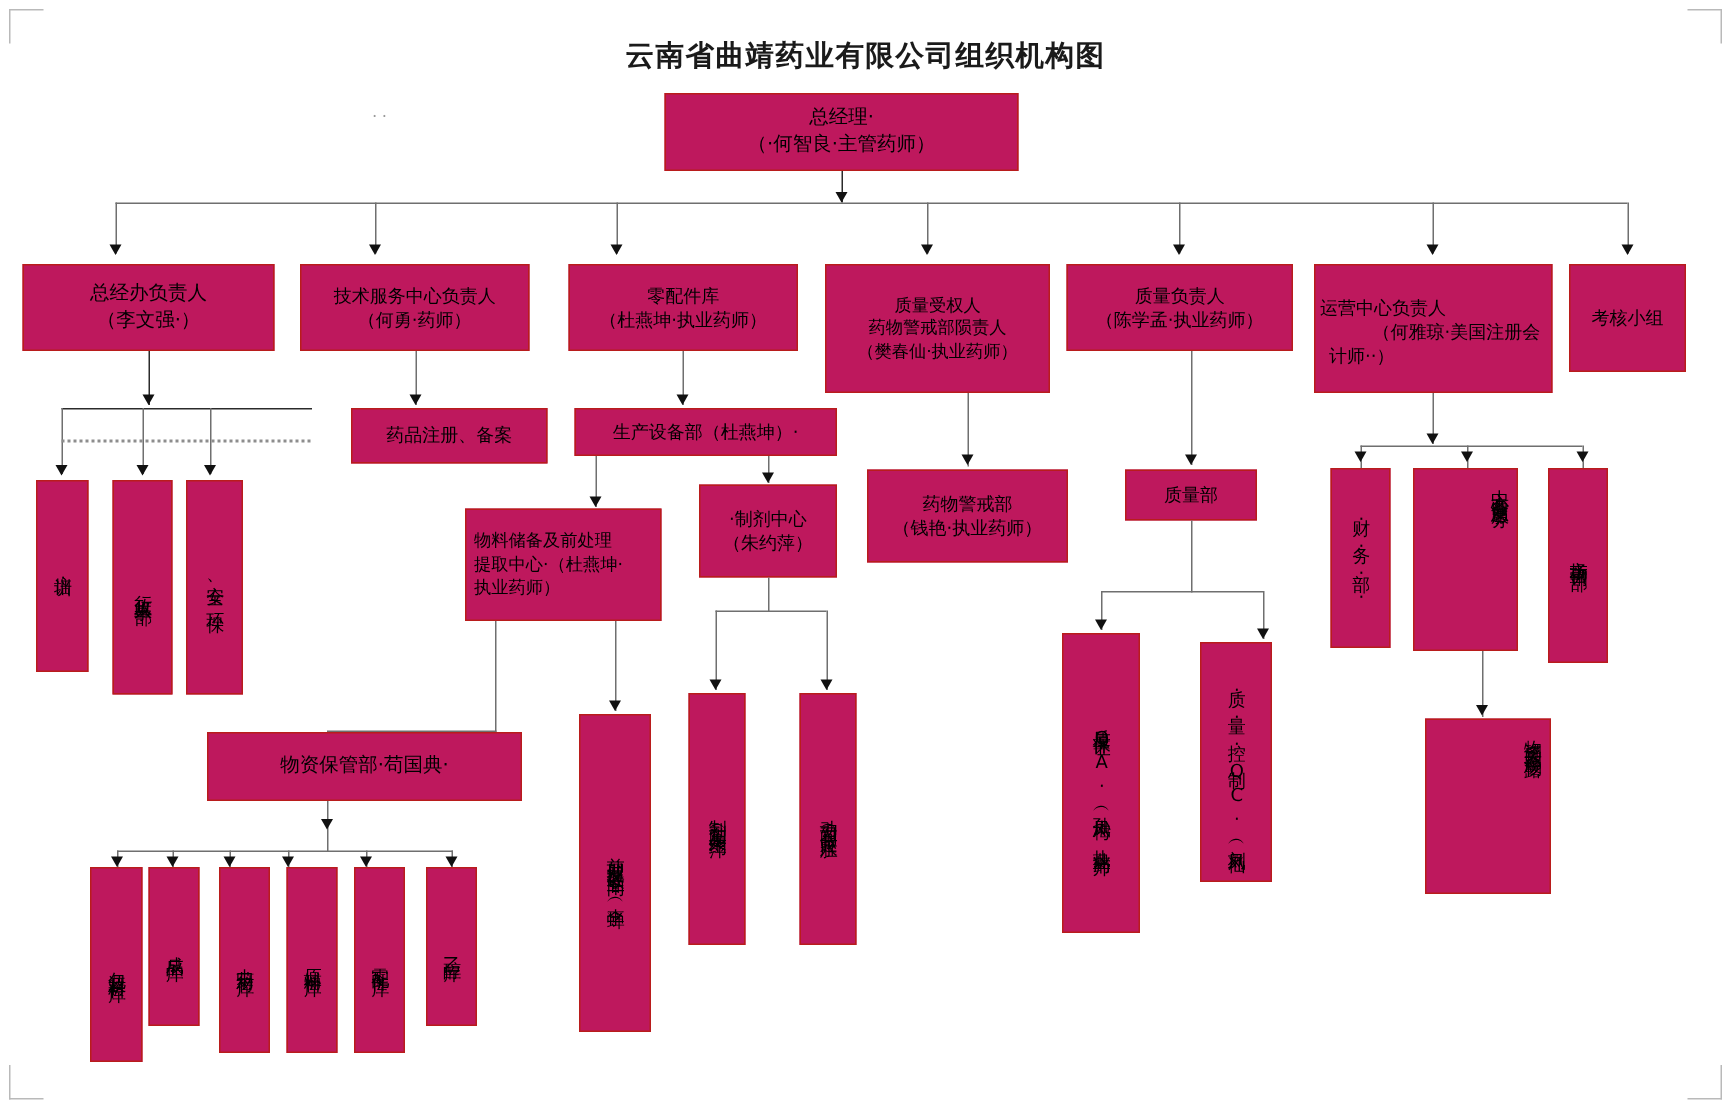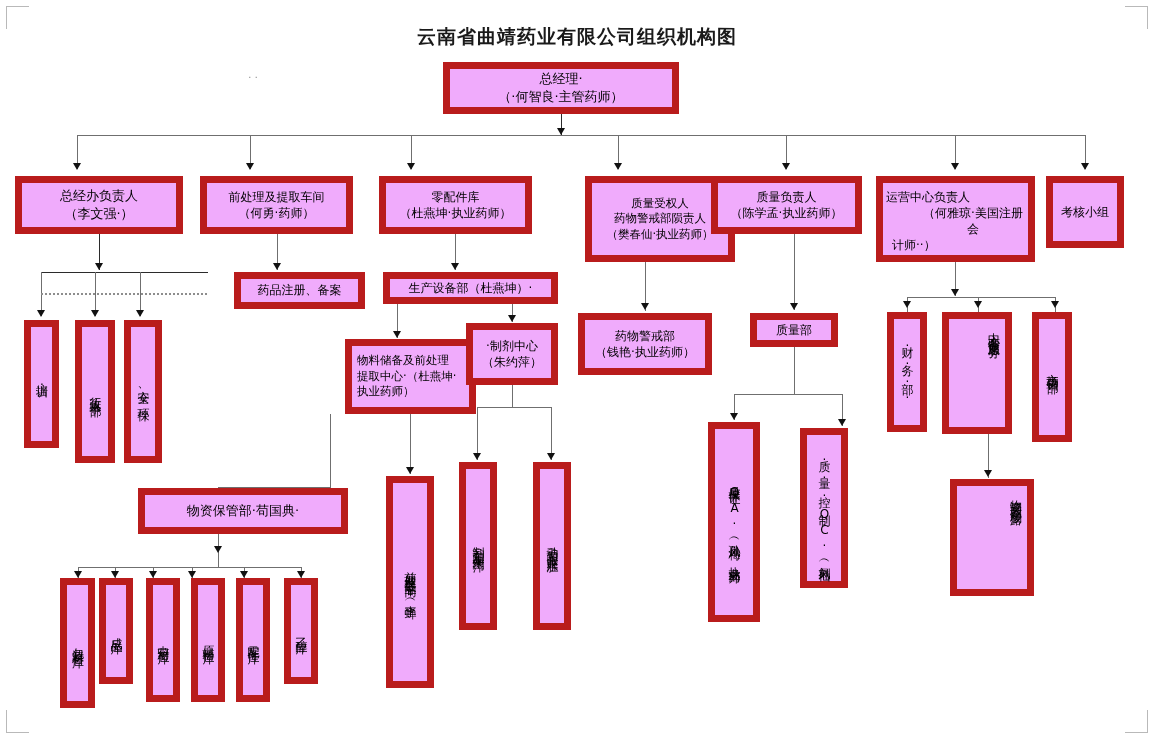--- a/index.html
+++ b/index.html
@@ -10,27 +10,27 @@
   
   .crop{position:absolute;border-color:#b9b9b9;border-style:solid;width:22px;height:22px;}
   .crop.tl{left:6px;top:6px;border-width:1px 0 0 1px;}
   .crop.tr{right:6px;top:6px;border-width:1px 1px 0 0;}
   .crop.bl{left:6px;bottom:6px;border-width:0 0 1px 1px;}
   .crop.br{right:6px;bottom:6px;border-width:0 1px 1px 0;}
 
   #title{position:absolute;left:0;top:24px;width:1154px;text-align:center;
          font-size:19px;font-weight:bold;letter-spacing:1px;color:#1a1a1a;}
 
-  .box{position:absolute;border:7px solid #b91c1c;background:#f0abfc;box-sizing:border-box;
+  .box{position:absolute;border:1px solid #b91c1c;background:#be185d;box-sizing:border-box;
        display:flex;align-items:center;justify-content:center;text-align:center;
        font-size:13px;line-height:1.35;padding:2px 3px;}
   .box.vert{writing-mode:vertical-rl;text-orientation:upright;
             align-items:center;justify-content:center;letter-spacing:2px;line-height:1.25;}
   .box.sm{font-size:12px;}
-  .box.xs{font-size:11.5px;margin-left:35px;}
+  .box.xs{font-size:11.5px;}
   .box.top{align-items:flex-start;}
 
   .ln{position:absolute;background:#2b2b2b;}
   .ln.h{height:1px;}
   .ln.v{width:1px;}
   .ln.gray{background:#6f6f6f;}
   .arw{position:absolute;width:0;height:0;border-left:4.5px solid transparent;
        border-right:4.5px solid transparent;border-top:7px solid #111;}
   .dots{position:absolute;height:0;border-top:2px dotted #8d8d8d;}
 
@@ -72,21 +72,21 @@
   <div class="arw" style="left:951px;top:163px;"></div>
   <div class="ln v gray" style="left:1085px;top:135px;height:34px;"></div>
   <div class="arw" style="left:1081px;top:163px;"></div>
 
   <div class="box" style="left:15px;top:176px;width:168px;height:58px;flex-direction:column;">
     <div>总经办负责人</div>
     <div>（李文强·）</div>
   </div>
 
   <div class="box sm" style="left:200px;top:176px;width:153px;height:58px;flex-direction:column;">
-    <div>前处理及提取车间</div>
+    <div>技术服务中心负责人</div>
     <div>（何勇·药师）</div>
   </div>
 
   <div class="box sm" style="left:379px;top:176px;width:153px;height:58px;flex-direction:column;">
     <div>零配件库</div>
     <div>（杜燕坤·执业药师）</div>
   </div>
 
   <div class="box xs" style="left:550px;top:176px;width:150px;height:86px;flex-direction:column;">
     <div>质量受权人</div>

